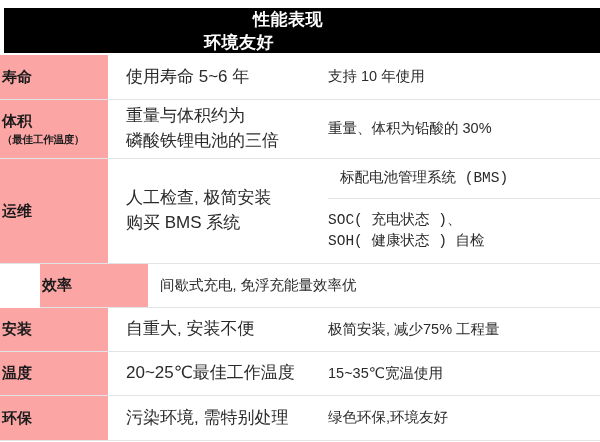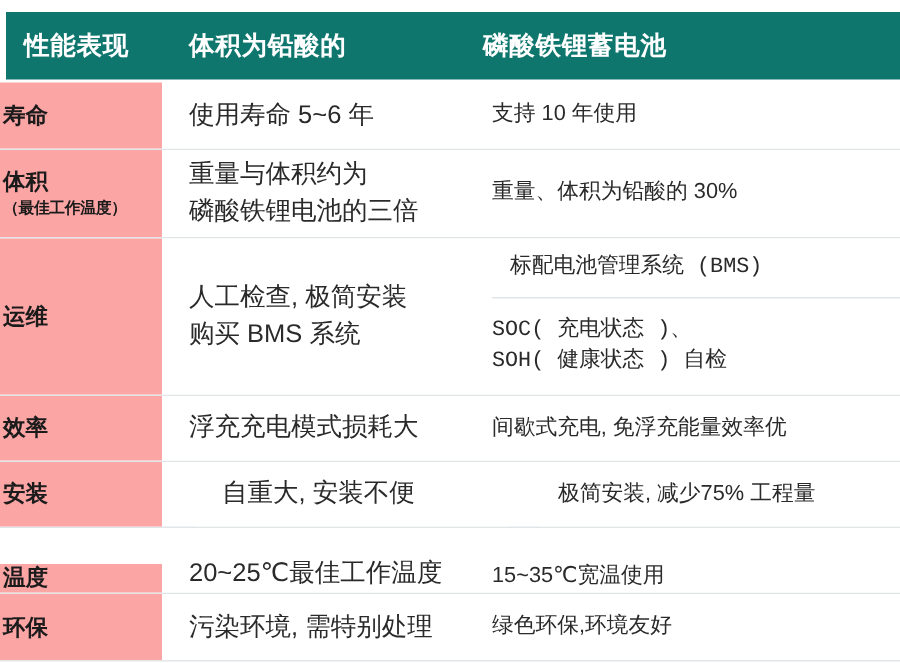--- a/index.html
+++ b/index.html
@@ -22,24 +22,25 @@
     box-sizing: border-box;
   }
 
   
   .table-header {
     position: absolute;
     left: 4px;
     top: 8px;
     width: 596px;
     height: 45px;
-    background: #0f766e;
+    background: #000000;
     display: flex;
     align-items: center;
     box-sizing: border-box;
+    flex-direction: column;
   }
   .th {
     color: #ffffff;
     font-weight: bold;
     font-size: 17px;
     letter-spacing: 0.5px;
     white-space: nowrap;
     box-sizing: border-box;
   }
   .th-c1 { width: 122px; padding-left: 12px; }
@@ -130,36 +131,36 @@
   .subcell.bottom {
     height: 64px;
   }
 
   .line { display: block; white-space: nowrap; }
 
   
   .row-shouming  { height: 45px; }
   .row-tiji      { height: 59px; }
   .row-yunwei    { height: 105px; }
-  .row-xiaolv    { height: 44px; }
-  .row-anzhuang  { height: 44px; gap: 22px; }
-  .row-wendu     { height: 44px; align-items: flex-end; }
+  .row-xiaolv    { height: 44px; margin-left: 40px; }
+  .row-anzhuang  { height: 44px; }
+  .row-wendu     { height: 44px; }
   .row-huanbao   { height: 45px; }
 
   .row-yunwei .c1,
   .row-yunwei .c2 { justify-content: center; }
 </style>
 </head>
 <body>
 
 <div class="comparison-table">
 
   <div class="table-header">
     <div class="th th-c1">性能表现</div>
-    <div class="th th-c2">体积为铅酸的</div>
+    <div class="th th-c2">环境友好</div>
     <div class="th th-c3">磷酸铁锂蓄电池</div>
   </div>
 
   <div class="table-body">
 
     <div class="row row-shouming">
       <div class="cell c1">
         <span class="line">寿命</span>
       </div>
       <div class="cell c2">
@@ -200,23 +201,20 @@
           <span class="line">SOC( 充电状态 )、</span>
           <span class="line">SOH( 健康状态 ) 自检</span>
         </div>
       </div>
     </div>
 
     <div class="row row-xiaolv">
       <div class="cell c1">
         <span class="line">效率</span>
       </div>
-      <div class="cell c2">
-        <span class="line">浮充充电模式损耗大</span>
-      </div>
       <div class="cell c3">
         <span class="line">间歇式充电, 免浮充能量效率优</span>
       </div>
     </div>
 
     <div class="row row-anzhuang">
       <div class="cell c1">
         <span class="line">安装</span>
       </div>
       <div class="cell c2">

